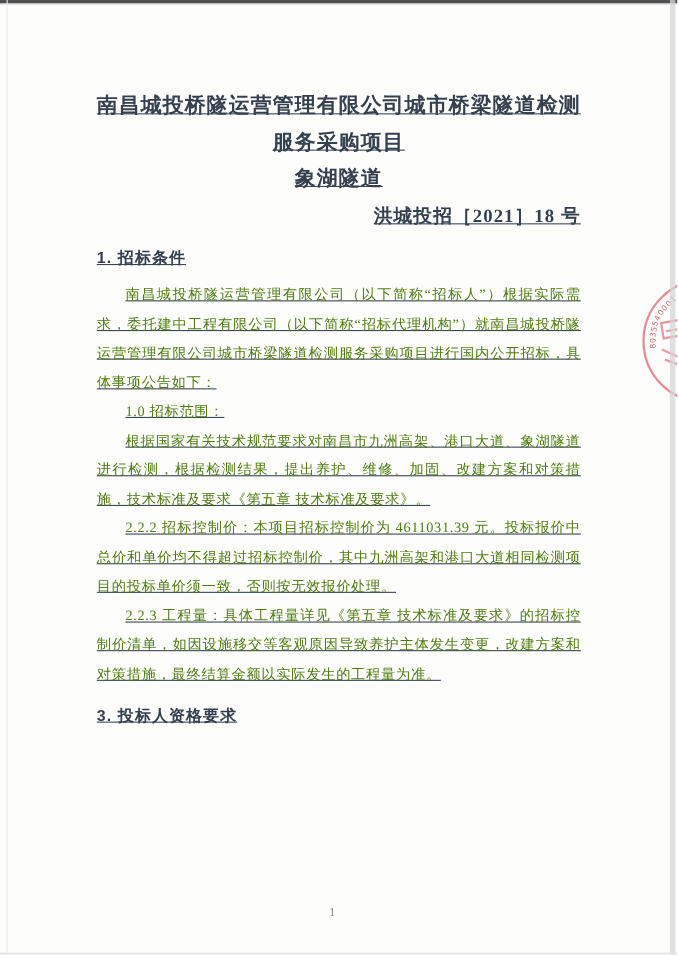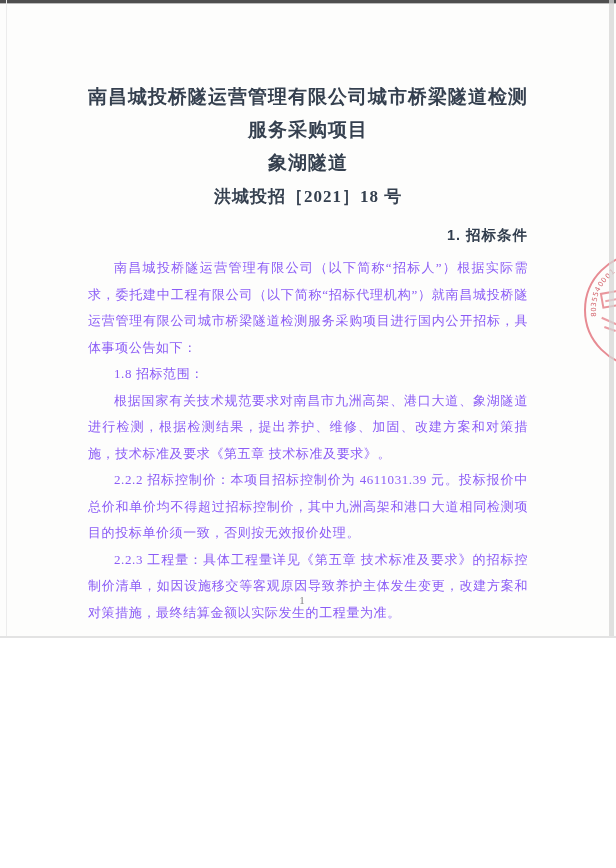--- a/index.html
+++ b/index.html
@@ -1,25 +1,26 @@
 <!DOCTYPE html>
 <html><head>
 <meta charset="utf-8">
 <style>
   html, body { margin: 0; padding: 0; background: #ffffff; }
   .page {
     position: relative;
     width: 616px;
-    height: 638px;
+    height: 868px;
     margin: 0;
     background: #fdfdfc;
     overflow: hidden;
     font-family: "Liberation Serif", "DejaVu Serif", serif;
     color: #3b4656;
     box-sizing: border-box;
+    text-decoration: underline;
   }
   
   .edge-top {
     position: absolute; top: 0; left: 0; right: 0; height: 3px;
     background: #4f4f4f; z-index: 5;
   }
   .edge-top2 {
     position: absolute; top: 3px; left: 0; right: 0; height: 1px;
     background: #bdbdbd; z-index: 5;
   }
@@ -40,33 +41,33 @@
 
   .doc-title {
     margin: 0; padding-top: 80px;
     font-size: 19px; line-height: 33px;
     font-weight: bold; text-align: center;
     color: #35404f; letter-spacing: 1px;
   }
   .doc-number {
     margin-top: 5px;
     font-size: 17px; line-height: 26px;
-    font-weight: bold; text-align: center;
+    font-weight: bold; text-align: right;
     color: #35404f; letter-spacing: 1px;
   }
   h2.sec-heading {
     font-family: "Liberation Sans", "DejaVu Sans", sans-serif;
     font-size: 14.5px; line-height: 21px;
     font-weight: bold; color: #323e4e;
-    margin: 15px 0 9px 0; letter-spacing: 1px; text-align: right;
+    margin: 15px 0 9px 0; letter-spacing: 1px;
   }
   p.body-para {
     margin: 0; font-size: 13px; line-height: 26.5px;
     text-indent: 2em; text-align: justify;
-    color: #8b5cf6; letter-spacing: .6px;
+    color: #4d7c0f; letter-spacing: .6px;
   }
   .page-number {
     position: absolute; bottom: 32px; left: 0; right: 12px;
     text-align: center; font-size: 11px; color: #868686;
     z-index: 2;
   }
 
   
   .seal { position: absolute; z-index: 3; left: 0; top: 0; width: 0; height: 0; }
   .seal-ring {
@@ -109,25 +110,26 @@
   <div class="content">
     <h1 class="doc-title">
       <span>南昌城投桥隧运营管理有限公司城市桥梁隧道检测服务采购项目</span><br>
       <span>象湖隧道</span>
     </h1>
     <div class="doc-number">洪城投招［2021］18 号</div>
 
     <h2 class="sec-heading">1.  招标条件</h2>
     <p class="body-para">南昌城投桥隧运营管理有限公司（以下简称“招标人”）根据实际需求，委托建中工程有限公司（以下简称“招标代理机构”）就南昌城投桥隧运营管理有限公司城市桥梁隧道检测服务采购项目进行国内公开招标，具体事项公告如下：</p>
 
-    <p class="body-para">1.8 招标范围：</p>
+    <p class="body-para">1.0 招标范围：</p>
     <p class="body-para">根据国家有关技术规范要求对南昌市九洲高架、港口大道、象湖隧道进行检测，根据检测结果，提出养护、维修、加固、改建方案和对策措施，技术标准及要求《第五章  技术标准及要求》。</p>
     <p class="body-para">2.2.2 招标控制价：本项目招标控制价为 4611031.39 元。投标报价中总价和单价均不得超过招标控制价，其中九洲高架和港口大道相同检测项目的投标单价须一致，否则按无效报价处理。</p>
     <p class="body-para">2.2.3 工程量：具体工程量详见《第五章  技术标准及要求》的招标控制价清单，如因设施移交等客观原因导致养护主体发生变更，改建方案和对策措施，最终结算金额以实际发生的工程量为准。</p>
 
+    <h2 class="sec-heading">3.  投标人资格要求</h2>
 
   </div>
 
   <div class="page-number">1</div>
 
   <div class="seal">
     <div class="seal-ring"></div>
     <div id="seal-digits">
         <span class="seal-digit" style="left: 608.564px; top: 269.463px; transform: rotate(-38deg);">1</span>
         <span class="seal-digit" style="left: 604.59px; top: 272.945px; transform: rotate(-44.4444deg);">0</span>

